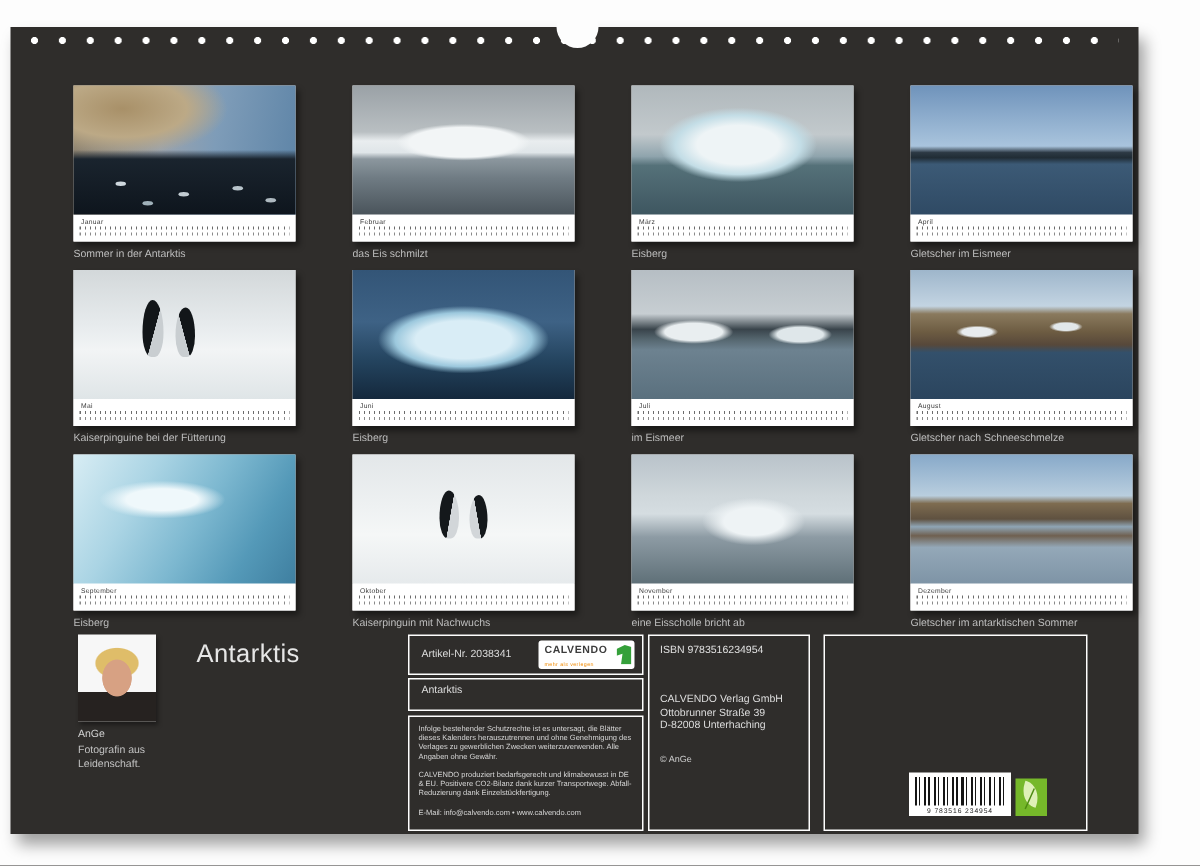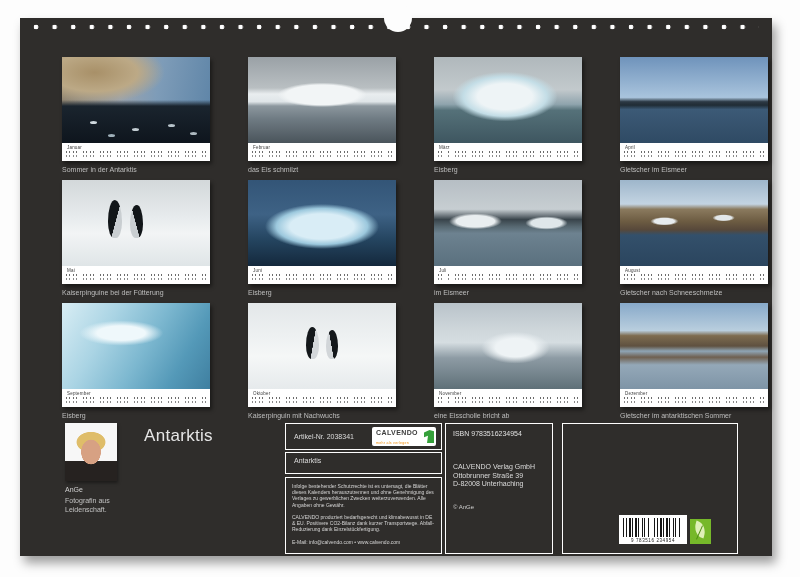--- a/index.html
+++ b/index.html
@@ -1,17 +1,17 @@
 <!DOCTYPE html>
 <html><head>
 <meta charset="utf-8">
 <style>
   html,body{margin:0;padding:0;}
   body{width:800px;height:577px;background:#fdfdfd;font-family:"Liberation Sans",sans-serif;position:relative;overflow:hidden;}
-  .board{position:absolute;left:20px;top:18px;width:752px;height:538px;background:#2f2d2b;box-shadow:4px 7px 10px rgba(0,0,0,.38);}
+  .board{position:absolute;left:7px;top:18px;width:752px;height:538px;background:#2f2d2b;box-shadow:4px 7px 10px rgba(0,0,0,.38);}
   
   .holes{position:absolute;top:6px;left:13px;right:13px;height:6px;
     background-image:radial-gradient(circle at 3px 3px,#fff 2.1px,rgba(255,255,255,0) 2.6px);
     background-size:18.6px 6px;background-repeat:repeat-x;}
   .hanger{position:absolute;top:-14px;left:364px;width:28px;height:28px;background:#fdfdfd;border-radius:50%;}
   
   .sheet{position:absolute;width:148px;}
   .page{background:#fff;box-shadow:2px 3px 4px rgba(0,0,0,.45);}
   .photo{position:relative;width:148px;height:86px;overflow:hidden;}
   .strip{height:18px;background:#fff;overflow:hidden;}

